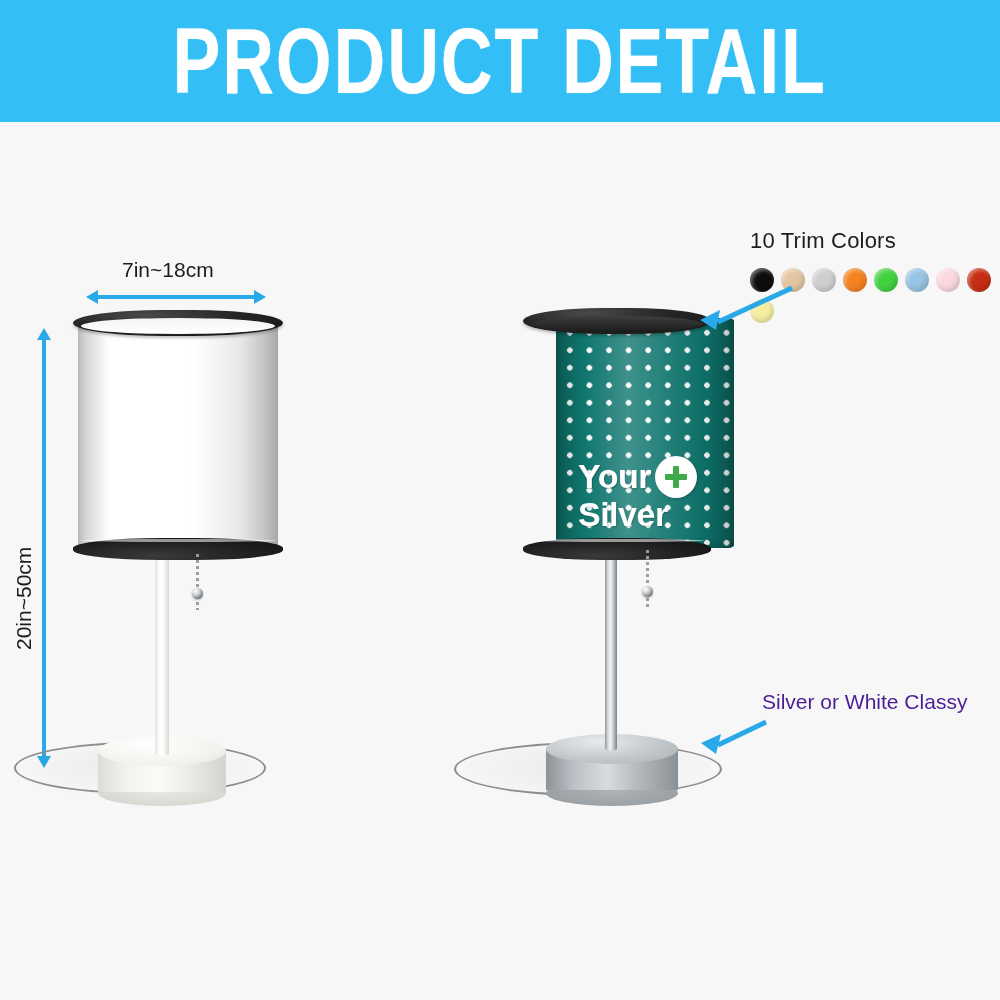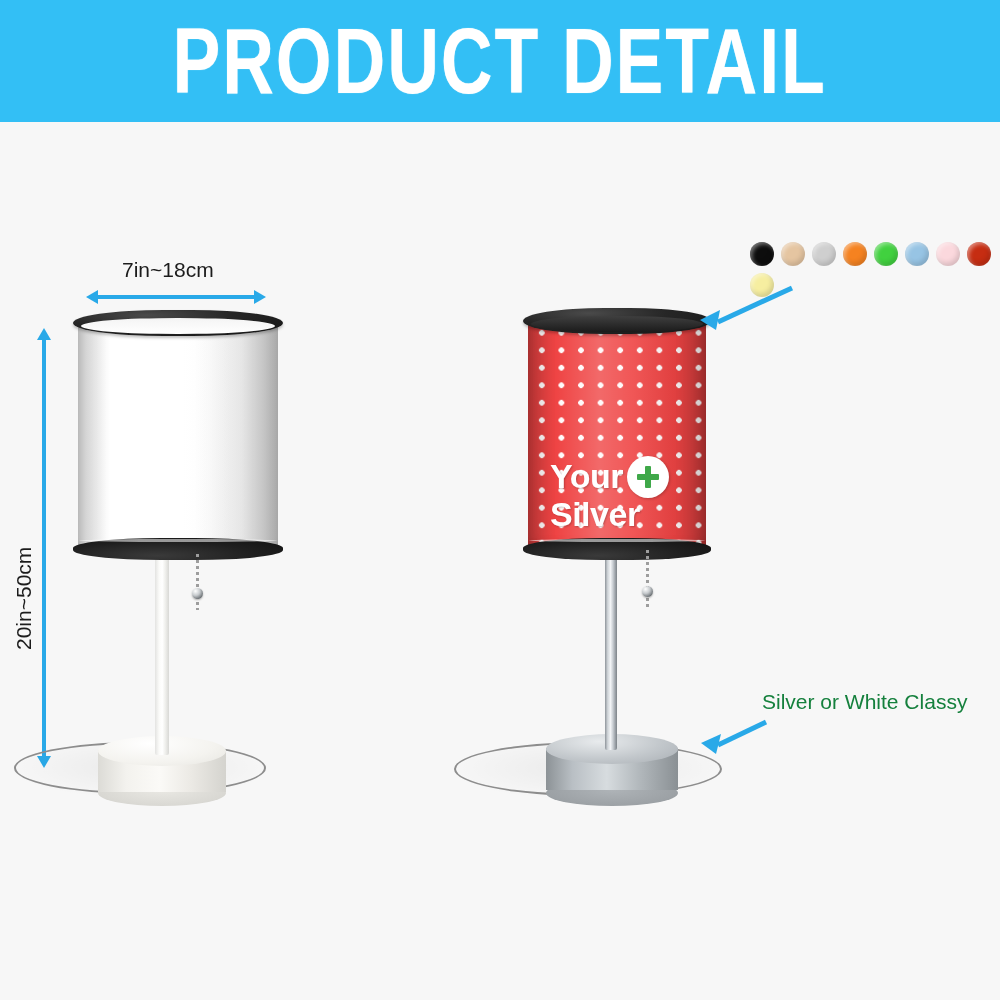--- a/index.html
+++ b/index.html
@@ -43,24 +43,25 @@
     overflow: hidden;
   }
   .shade-white .shade-body {
     background:
       linear-gradient(90deg,
         #dedede 0%, #f2f2f2 4%, #ffffff 14%, #ffffff 52%,
         #fdfdfd 66%, #f4f4f4 82%, #e6e6e6 93%, #d2d2d2 100%);
     box-shadow: inset 0 -6px 10px -6px rgba(0,0,0,.10);
   }
   .shade-green .shade-body {
-    background-color: #ef4444;
+    background-color: #0f766e;
     box-shadow: inset 18px 0 26px -18px rgba(0,0,0,.30),
                 inset -20px 0 26px -18px rgba(0,0,0,.34),
                 inset 0 -8px 14px -8px rgba(0,0,0,.18);
+    margin-left: 28px;
   }
   .dots {
     position: absolute; inset: 0;
     background-image: radial-gradient(circle, #ffffff 2.6px, rgba(255,255,255,0) 3px);
     background-size: 19.6px 17.5px;
     background-position: 4px 6px;
     opacity: .97;
   }
   .shade-sheen {
     position: absolute; inset: 0;
@@ -201,21 +202,21 @@
   .trim-title { font-size: 22px; color: #1c1c1c; font-weight: normal; letter-spacing: .2px; }
   .swatch-grid {
     display: flex; flex-wrap: wrap; gap: 7px 7px; margin-top: 14px; width: 248px;
   }
   .swatch {
     width: 24px; height: 24px; border-radius: 50%;
     box-shadow: inset -2px -3px 5px rgba(0,0,0,.14), inset 2px 2px 4px rgba(255,255,255,.45);
   }
 
   .note {
-    position: absolute; color: #15803d; font-size: 21px; white-space: nowrap;
+    position: absolute; color: #4c1d95; font-size: 21px; white-space: nowrap;
   }
 </style>
 </head>
 <body>
 
 <div id="page">
 
   <div class="banner">
     <div class="banner-title">PRODUCT DETAIL</div>
   </div>
@@ -295,20 +296,21 @@
       <div class="trim-top">
         <div class="trim-top-inner" style="background:linear-gradient(180deg,#3f3f3f,#1b1b1b);"></div>
       </div>
     </div>
 
     <div class="chain" style="left:206px; top:400px; height:58px;"></div>
     <div class="chain-ball" style="left:202px; top:436px;"></div>
   </div>
 
   <div class="trim-colors">
+    <div class="trim-title">10 Trim Colors</div>
     <div class="swatch-grid">
       <span class="swatch" style="background:#0d0d0d;"></span>
       <span class="swatch" style="background:#e5c5a1;"></span>
       <span class="swatch" style="background:#cfcfcf;"></span>
       <span class="swatch" style="background:#f58220;"></span>
       <span class="swatch" style="background:#41d13f;"></span>
       <span class="swatch" style="background:#97c4e4;"></span>
       <span class="swatch" style="background:#fbd8dd;"></span>
       <span class="swatch" style="background:#c62d12;"></span>
       <span class="swatch" style="background:#f6eea0;"></span>

